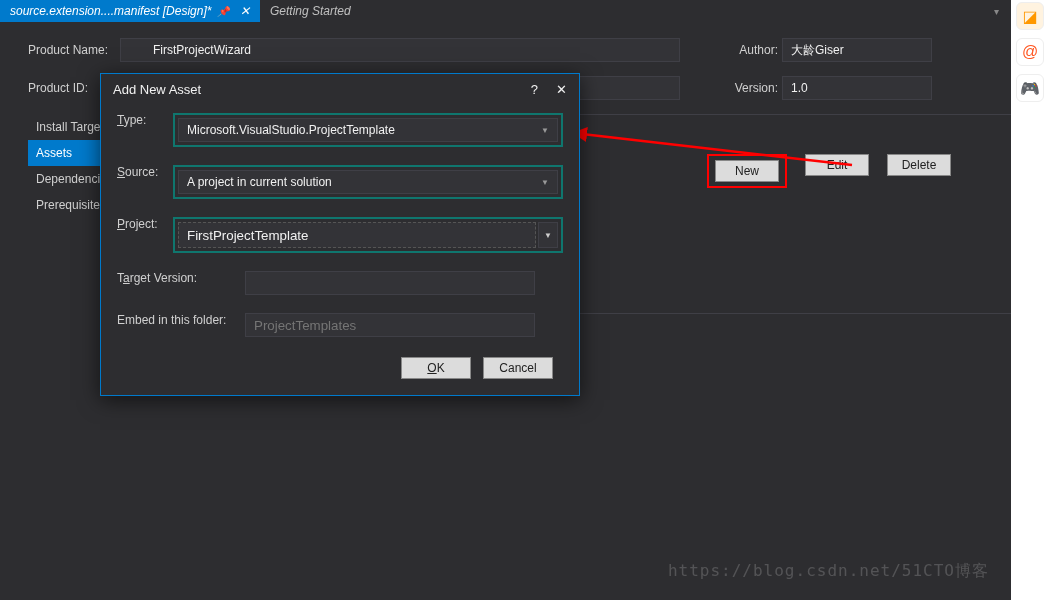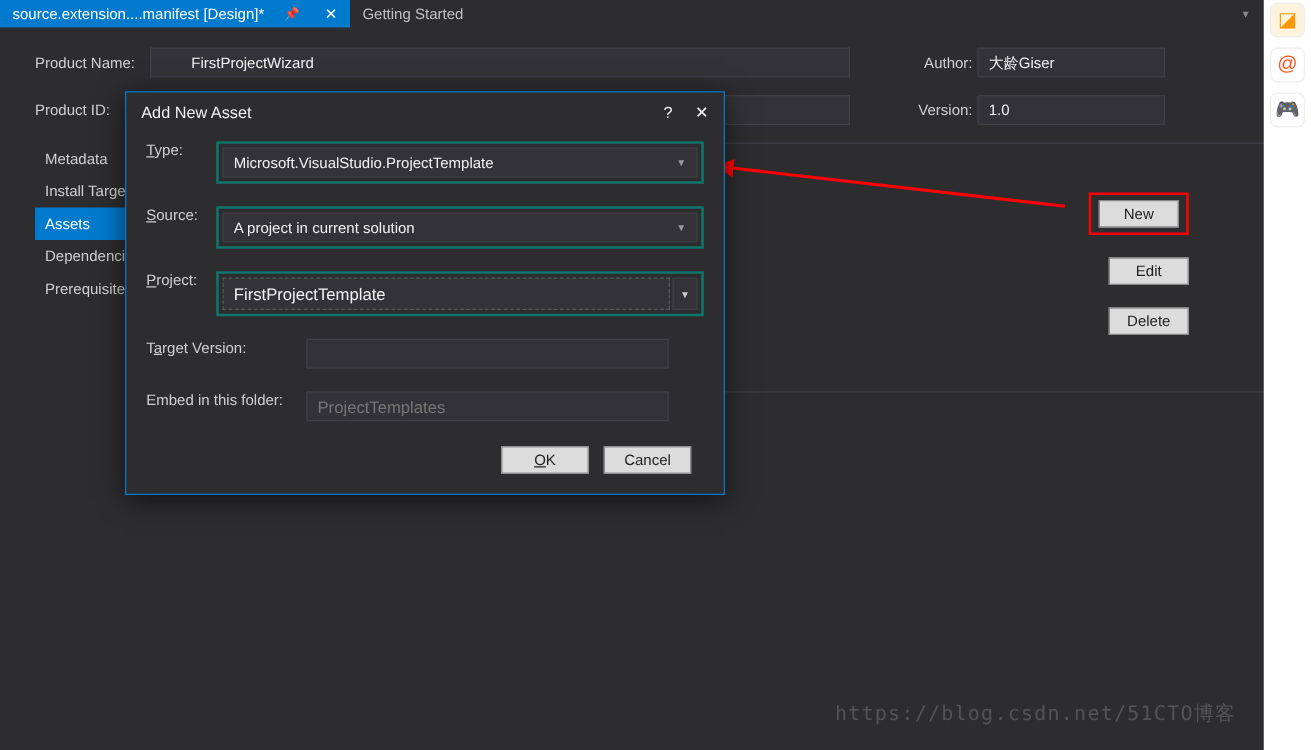--- a/index.html
+++ b/index.html
@@ -1,38 +1,38 @@
 <!DOCTYPE html>
 <html><head>
 <meta charset="utf-8">
 <style>
   * { box-sizing: border-box; margin: 0; padding: 0; font-family: "Segoe UI", sans-serif; }
   body { background: #2d2d30; color: #f1f1f1; font-size: 12px; width: 1049px; height: 600px; overflow: hidden; position: relative; }
   
   .tab-bar { height: 22px; background: #2d2d30; display: flex; align-items: stretch; }
-  .tab { padding: 3px 10px; font-size: 12px; color: #c0c0c0; background: #2d2d30; display: flex; align-items: center; gap: 16px; cursor: pointer; }
+  .tab { padding: 3px 10px; font-size: 12px; color: #c0c0c0; background: #2d2d30; display: flex; align-items: center; gap: 6px; cursor: pointer; font-style: italic; }
   .tab.active { background: #007acc; color: #fff; }
   .tab .pin { color: #fff; font-size: 10px; }
   .tab .close { color: #fff; font-size: 12px; margin-left: 4px; }
   
   .main { position: relative; padding: 16px 28px; }
   .form-row { display: flex; align-items: center; margin-bottom: 14px; gap: 4px; }
   .form-label { width: 88px; font-size: 12px; color: #d0d0d0; text-align: left; }
   .form-label.r { text-align: right; width: 60px; }
   .form-input { background: #333337; border: 1px solid #3f3f46; color: #f1f1f1; padding: 4px 8px; height: 24px; font-size: 12px; }
   .w1 { width: 560px; padding-left: 32px; }
   .w2 { width: 150px; }
   
   .body-area { display: flex; margin-top: 10px; }
   .sidebar { width: 130px; display: flex; flex-direction: column; }
   .sidebar-item { padding: 6px 8px; font-size: 12px; color: #d0d0d0; cursor: pointer; }
   .sidebar-item.active { background: #007acc; color: #fff; }
   .content-panel { flex: 1; border: 1px solid #3f3f46; min-height: 200px; margin-left: 0px; position: relative; }
   
-  .btn-col { position: absolute; right: 98px; top: 154px; display: flex; flex-direction: column; gap: 18px; align-items: flex-end; }
+  .btn-col { position: absolute; right: 98px; top: 154px; display: flex; flex-direction: row; gap: 18px; align-items: flex-start; }
   .btn { background: #dcdcdc; color: #222; border: 1px solid #888; width: 64px; height: 22px; font-size: 12px; cursor: pointer; }
   .btn-highlight-box { border: 2px solid red; padding: 4px 6px; }
   
   .dialog { position: absolute; top: 73px; left: 100px; width: 480px; background: #2d2d30; border: 1px solid #007acc; box-shadow: 0 4px 20px rgba(0,0,0,0.6); }
   .dialog-title { display: flex; align-items: center; justify-content: space-between; padding: 8px 12px 6px; gap: 37px; }
   .dialog-title .t { font-size: 13px; color: #f1f1f1; }
   .dialog-title .controls { display: flex; gap: 18px; align-items: center; }
   .dialog-title .controls span { font-size: 13px; color: #f1f1f1; cursor: pointer; }
   .dialog-body { padding: 10px 16px 16px; }
   .dlg-row { display: flex; margin-bottom: 18px; }
@@ -87,21 +87,20 @@
   <div class="form-row">
     <span class="form-label">Product ID:</span>
     <input class="form-input w1" value="" style="">
     <span style="width:30px"></span>
     <span class="form-label r">Version:</span>
     <input class="form-input w2" value="1.0" style="">
   </div>
 
   <div class="body-area">
     <div class="sidebar">
-      <div class="sidebar-item">Metadata</div>
       <div class="sidebar-item">Install Targets</div>
       <div class="sidebar-item active">Assets</div>
       <div class="sidebar-item">Dependencies</div>
       <div class="sidebar-item">Prerequisites</div>
     </div>
     <div class="content-panel"></div>
   </div>
 </div>
 
 <div class="btn-col">

